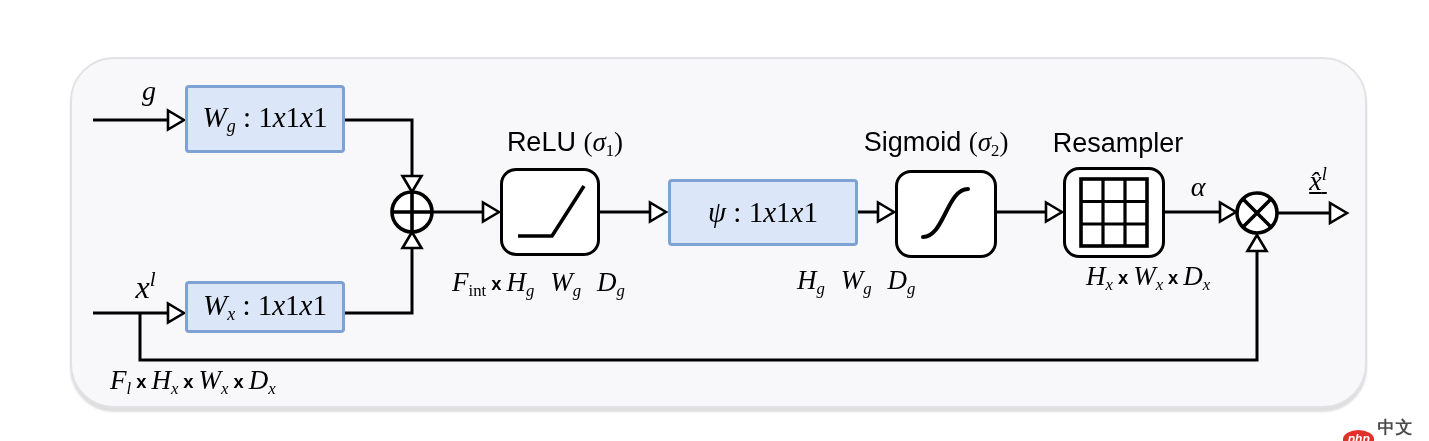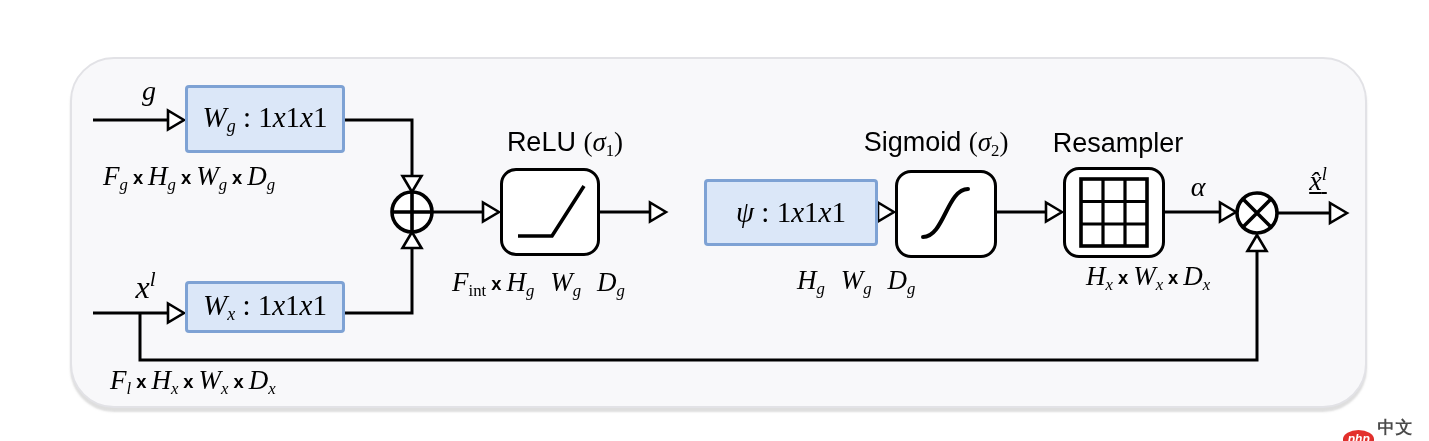--- a/index.html
+++ b/index.html
@@ -127,42 +127,41 @@
   <div class="node blue" style="left:185px;top:281px;width:160px;height:52px;">
     <span><span class="tk-v">W</span><span class="tk-sub">x</span><span class="tk-r"> : </span><span class="tk-r">1</span><span class="tk-v">x</span><span class="tk-r">1</span><span class="tk-v">x</span><span class="tk-r">1</span></span>
   </div>
 
   <div class="node white" style="left:500px;top:168px;width:100px;height:88px;">
     <svg width="94" height="82" viewBox="0 0 94 82" fill="none" stroke="#000" stroke-width="3.6">
       <path d="M15,65 H49 L81,15"></path>
     </svg>
   </div>
 
-  <div class="node blue" style="left:668px;top:179px;width:174px;height:67px;margin-left:36px;">
+  <div class="node blue" style="left:668px;top:179px;width:190px;height:67px;">
     <span><span class="tk-v">ψ</span><span class="tk-r"> : </span><span class="tk-r">1</span><span class="tk-v">x</span><span class="tk-r">1</span><span class="tk-v">x</span><span class="tk-r">1</span></span>
   </div>
 
   <div class="node white" style="left:895px;top:170px;width:102px;height:88px;">
     <svg width="96" height="82" viewBox="0 0 96 82" fill="none" stroke="#000" stroke-width="4" stroke-linecap="round">
       <path d="M25,64 C46,64 49,16 70,16"></path>
     </svg>
   </div>
 
   <div class="node white" style="left:1063px;top:167px;width:102px;height:91px;">
     <svg width="96" height="85" viewBox="0 0 96 85" fill="none" stroke="#000">
       <rect x="15" y="9" width="66" height="67" stroke-width="3.6"></rect>
       <path d="M37,9 V76 M59,9 V76 M15,31.5 H81 M15,54 H81" stroke-width="3.2"></path>
     </svg>
   </div>
 
   <div class="mlabel center" style="left:124px;top:76px;width:50px;font-size:28px;"><span class="tk-v">g</span></div>
 
   <div class="mlabel center" style="left:118px;top:268px;width:55px;font-size:32px;"><span class="tk-v">x</span><span class="tk-sup">l</span></div>
 
-  <div class="mlabel" style="left:103px;top:162px;"><span class="tk-v">F</span><span class="tk-sub">g</span><span class="tk-times">x</span><span class="tk-v">H</span><span class="tk-sub">g</span><span class="tk-times">x</span><span class="tk-v">W</span><span class="tk-sub">g</span><span class="tk-times">x</span><span class="tk-v">D</span><span class="tk-sub">g</span></div>
 
   <div class="mlabel" style="left:110px;top:366px;"><span class="tk-v">F</span><span class="tk-sub">l</span><span class="tk-times">x</span><span class="tk-v">H</span><span class="tk-sub">x</span><span class="tk-times">x</span><span class="tk-v">W</span><span class="tk-sub">x</span><span class="tk-times">x</span><span class="tk-v">D</span><span class="tk-sub">x</span></div>
 
   <div class="mlabel" style="left:452px;top:268px;"><span class="tk-v">F</span><span class="tk-subr">int</span><span class="tk-times">x</span><span class="tk-v">H</span><span class="tk-sub">g</span><span class="tk-sp"> </span><span class="tk-v">W</span><span class="tk-sub">g</span><span class="tk-sp"> </span><span class="tk-v">D</span><span class="tk-sub">g</span></div>
 
   <div class="mlabel" style="left:797px;top:266px;"><span class="tk-v">H</span><span class="tk-sub">g</span><span class="tk-sp"> </span><span class="tk-v">W</span><span class="tk-sub">g</span><span class="tk-sp"> </span><span class="tk-v">D</span><span class="tk-sub">g</span></div>
 
   <div class="mlabel" style="left:1086px;top:262px;"><span class="tk-v">H</span><span class="tk-sub">x</span><span class="tk-times">x</span><span class="tk-v">W</span><span class="tk-sub">x</span><span class="tk-times">x</span><span class="tk-v">D</span><span class="tk-sub">x</span></div>
 
   <div class="mlabel center" style="left:465px;top:128px;width:200px;"><span class="tk-sans">ReLU </span><span class="tk-r">(</span><span class="tk-v">σ</span><span class="tk-subr">1</span><span class="tk-r">)</span></div>

